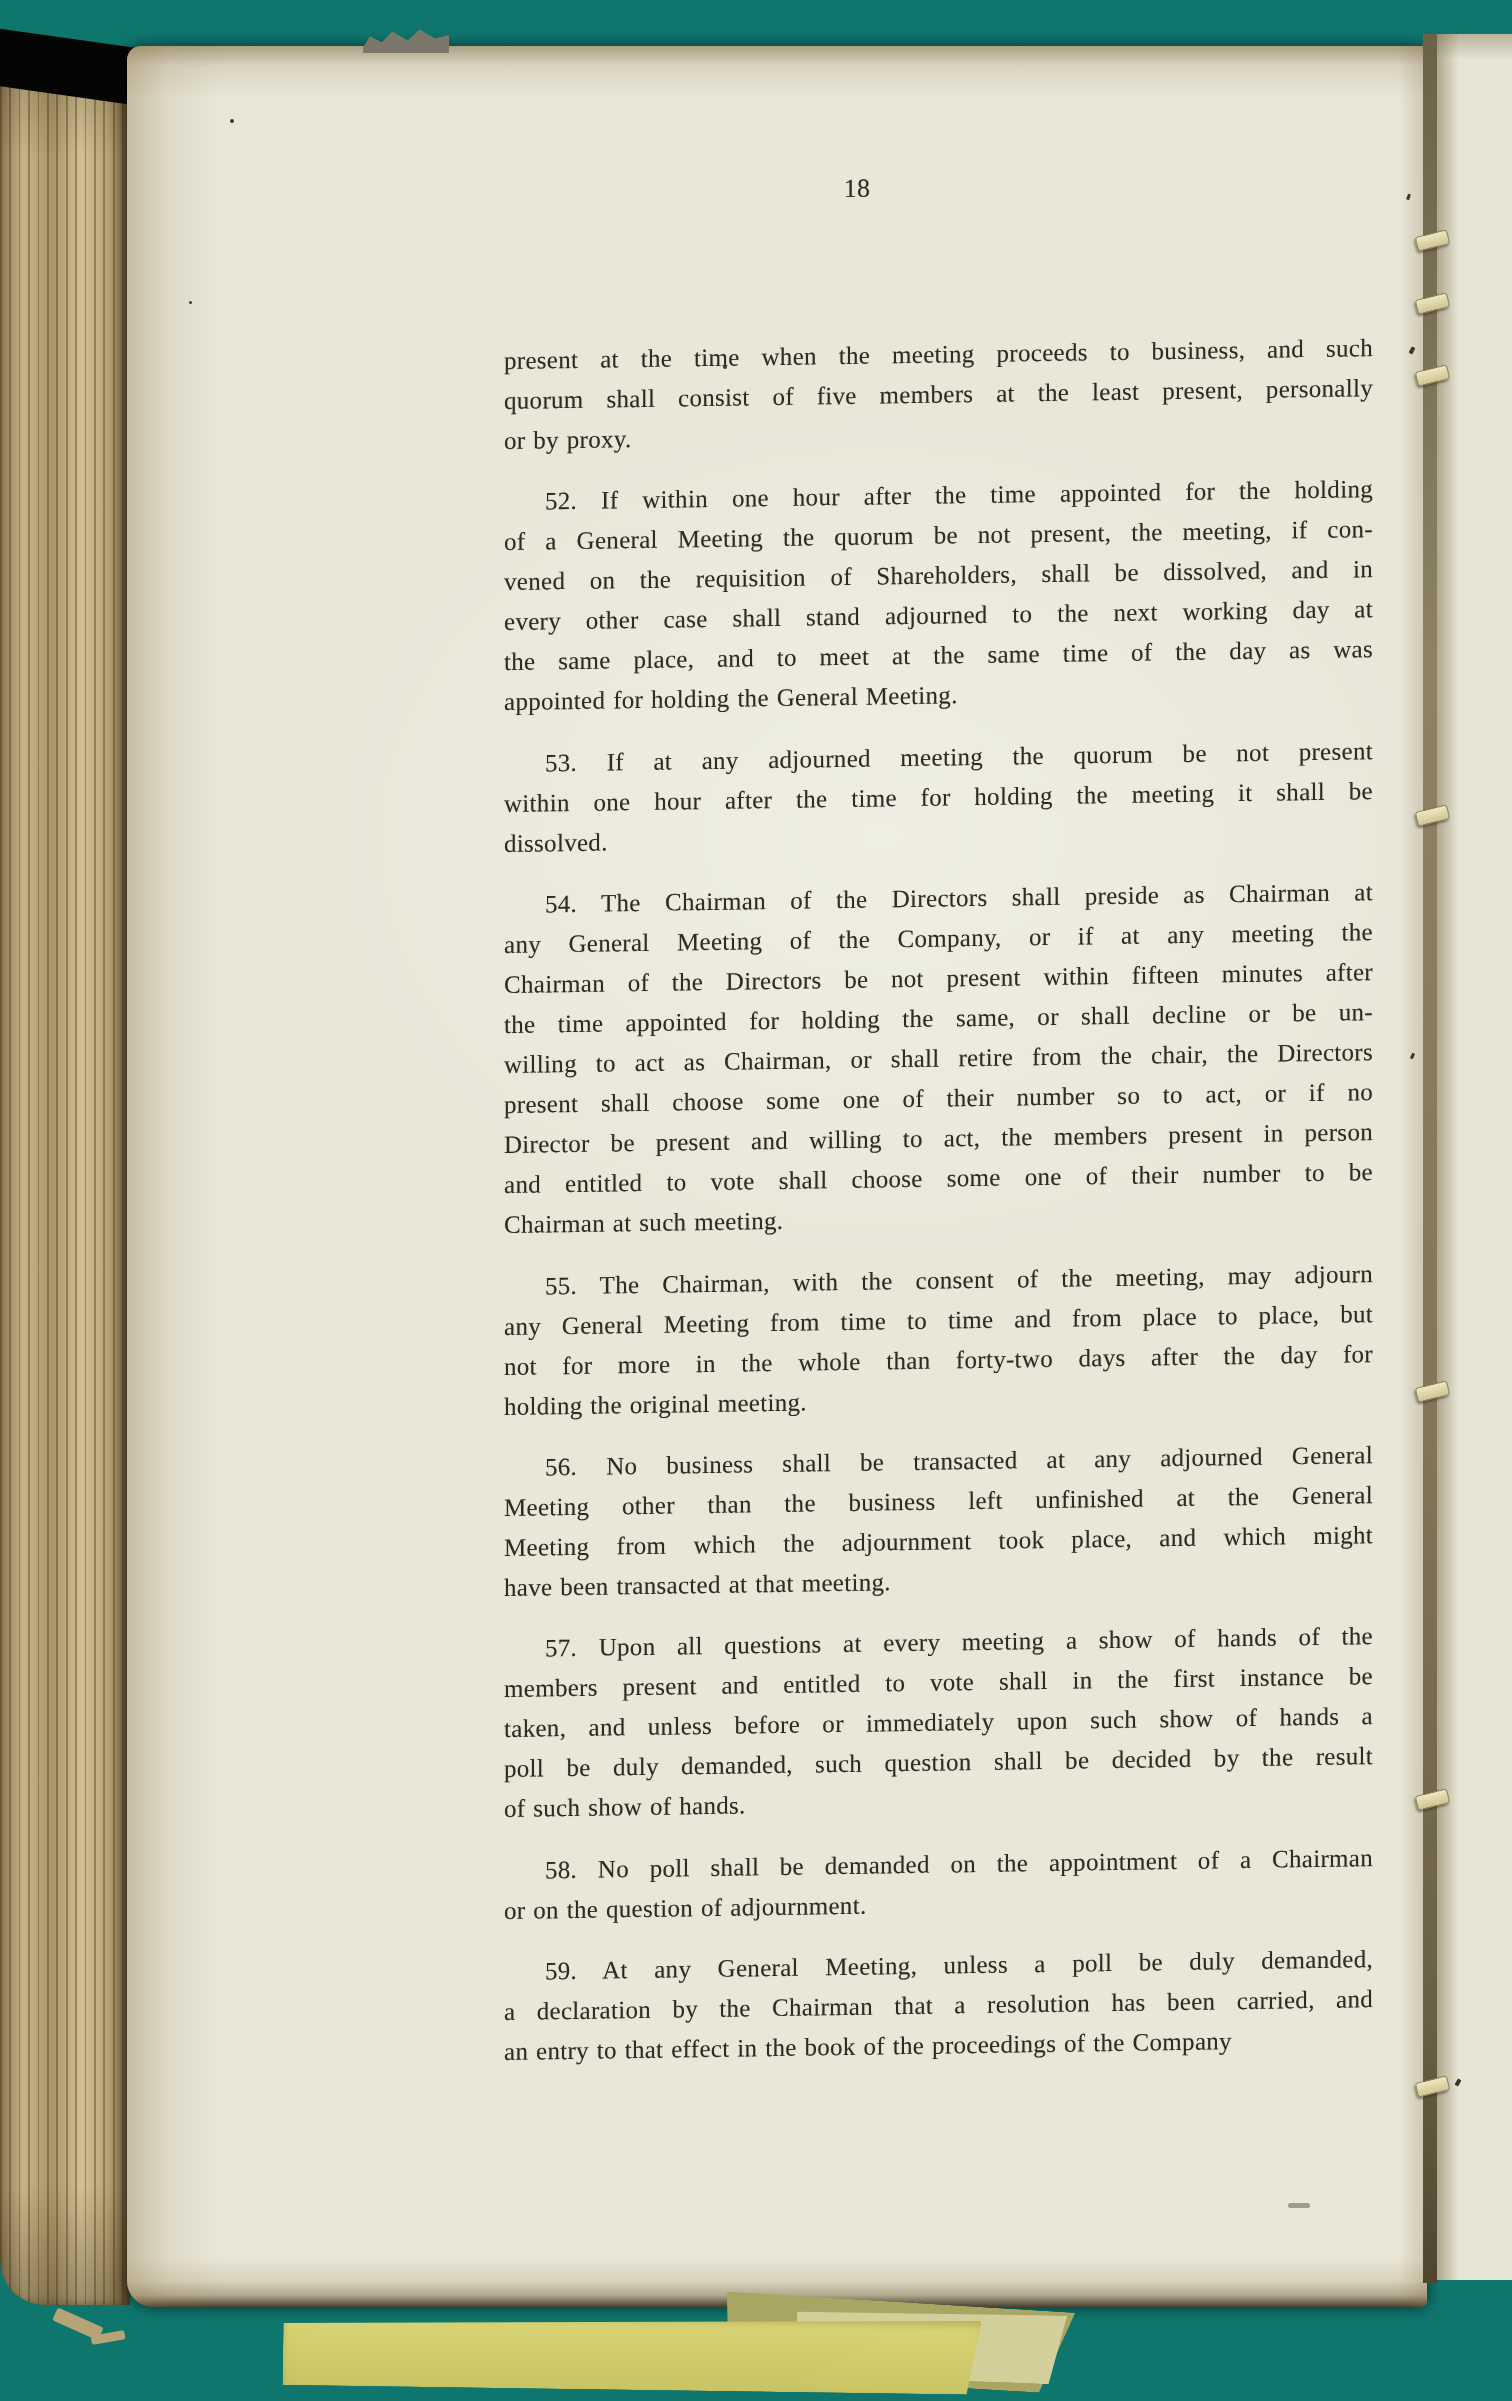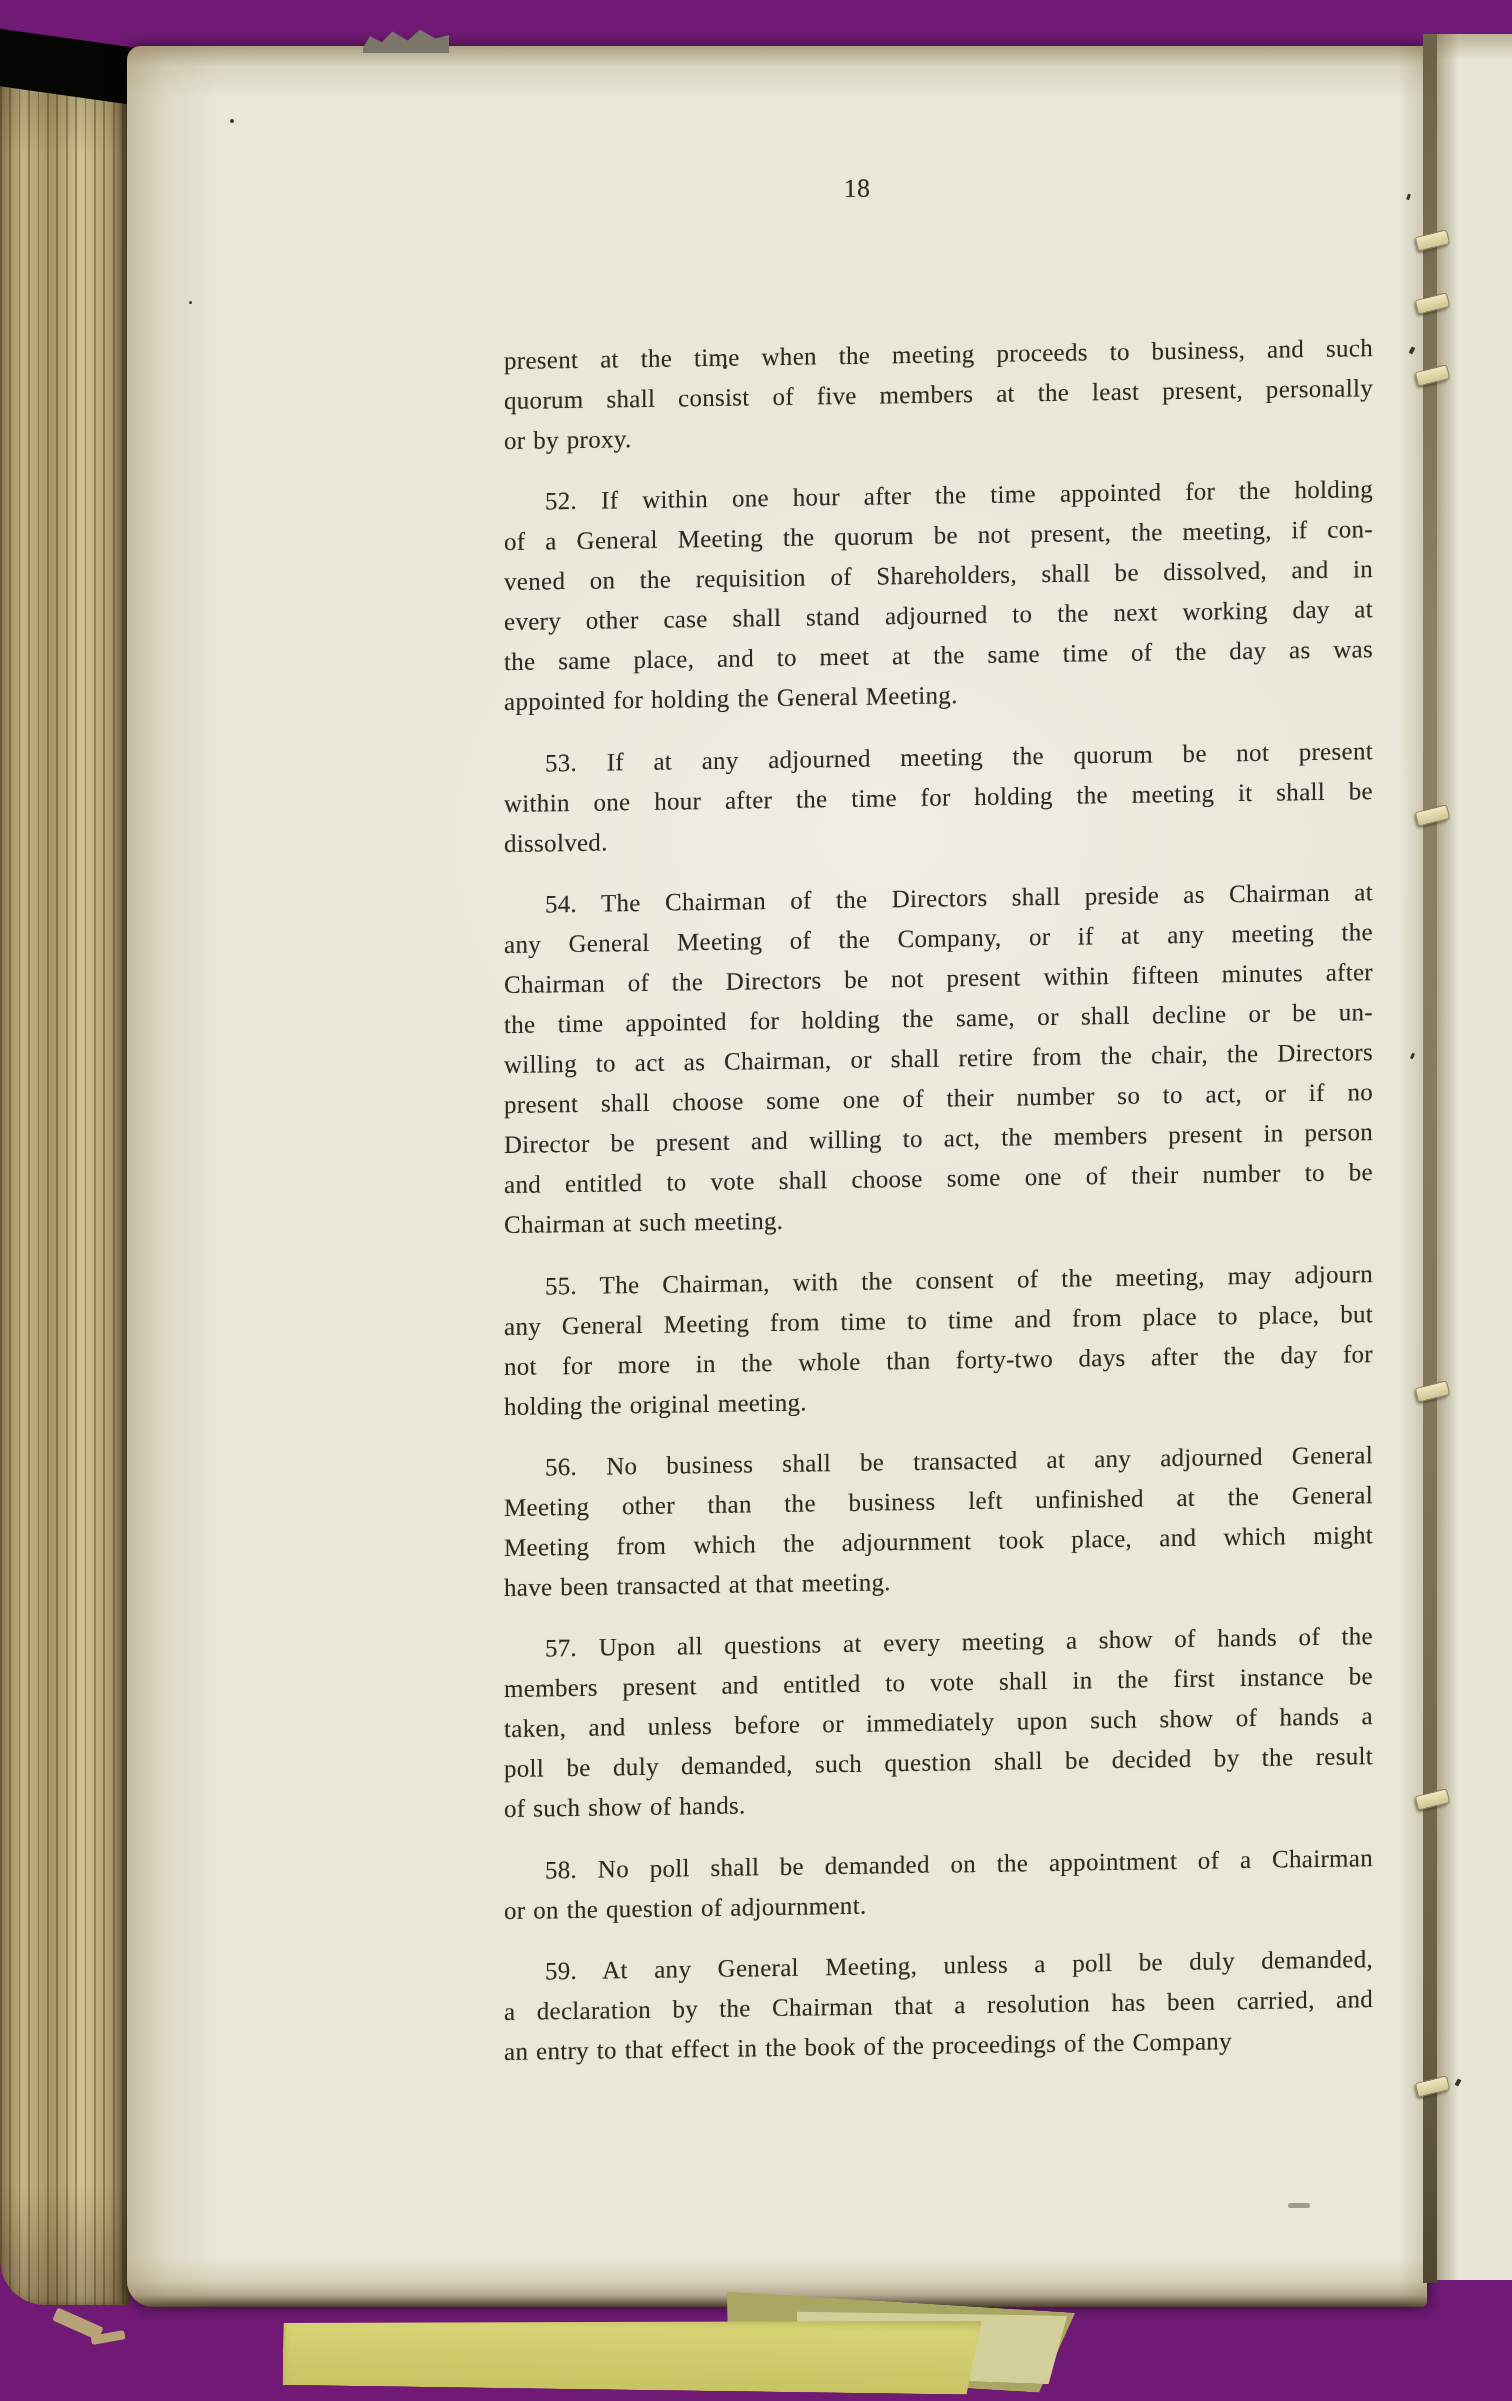--- a/index.html
+++ b/index.html
@@ -1,18 +1,18 @@
 <!DOCTYPE html>
 <html style="font-size:13.7px"><head>
 <meta charset="utf-8">
 <style>
   html,body{margin:0;padding:0;background:#060605;}
   #screenshot{
     position:relative;width:1512px;height:2401px;overflow:hidden;
-    background:#701a75;font-family:"Liberation Serif", serif;
+    background:#0f766e;font-family:"Liberation Serif", serif;
   }
   
   .left-stack{
     position:absolute;left:0;top:53px;width:130px;height:2252px;
     border-radius:8.6px 0 0 45px;
     background:
       repeating-linear-gradient(90deg, rgba(62,46,20,.38) 0 1.7px, rgba(0,0,0,0) 1.7px 9.4px),
       linear-gradient(180deg, rgba(40,28,10,.25), rgba(0,0,0,0) 103px),
       linear-gradient(0deg, rgba(40,28,10,.30), rgba(0,0,0,0) 120px),
       linear-gradient(90deg,#8a7750,#c7b586 18%,#a99565 40%,#d2c193 62%,#b8a676 82%,#8c7950 95%,#6d5b39);

